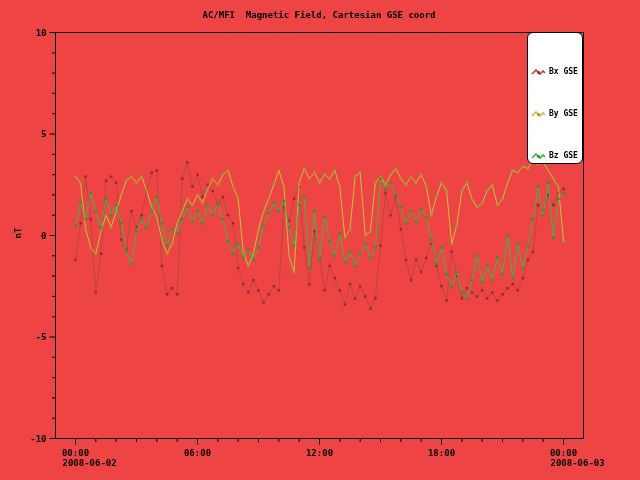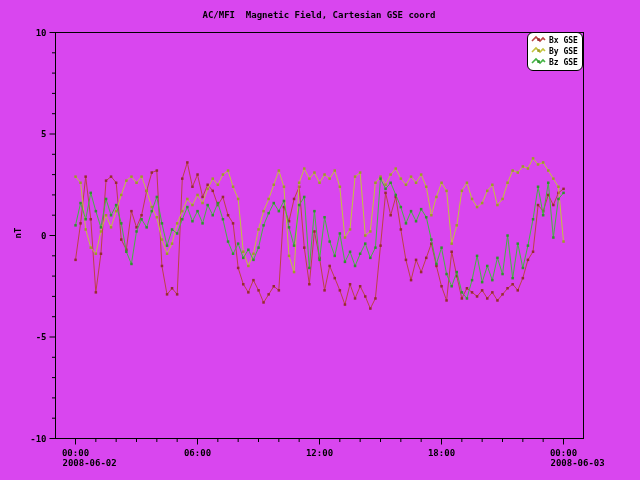--- a/index.html
+++ b/index.html
@@ -1,21 +1,21 @@
 <!DOCTYPE html>
 <html><head>
 <meta charset="utf-8">
 <style>
   html, body { margin: 0; padding: 0; }
   body { font-family: "DejaVu Sans Mono", "Liberation Mono", monospace; }
   .canvas {
     position: relative;
     width: 640px;
     height: 480px;
-    background: #d946ef;
+    background: #ef4444;
     overflow: hidden;
     color: #000000;
   }
   .chart-title {
     position: absolute;
     top: 10px;
     left: 0;
     width: 638px;
     text-align: center;
     font-size: 9px;
@@ -44,22 +44,23 @@
     position: absolute;
     left: 527px;
     top: 32px;
     background: #ffffff;
     border: 1px solid #000000;
     border-radius: 6px;
     padding: 2px 4px 2px 3px;
   }
   .legend-item {
     display: flex;
-    align-items: flex-start;
+    align-items: flex-end;
     height: 11px;
+    margin-top: 31px;
   }
   .legend-item .sample { margin-right: 3px; flex: 0 0 auto; }
   .legend-item span {
     font-size: 8px;
     font-weight: bold;
     white-space: pre;
     line-height: 11px;
   }
 </style>
 </head>

